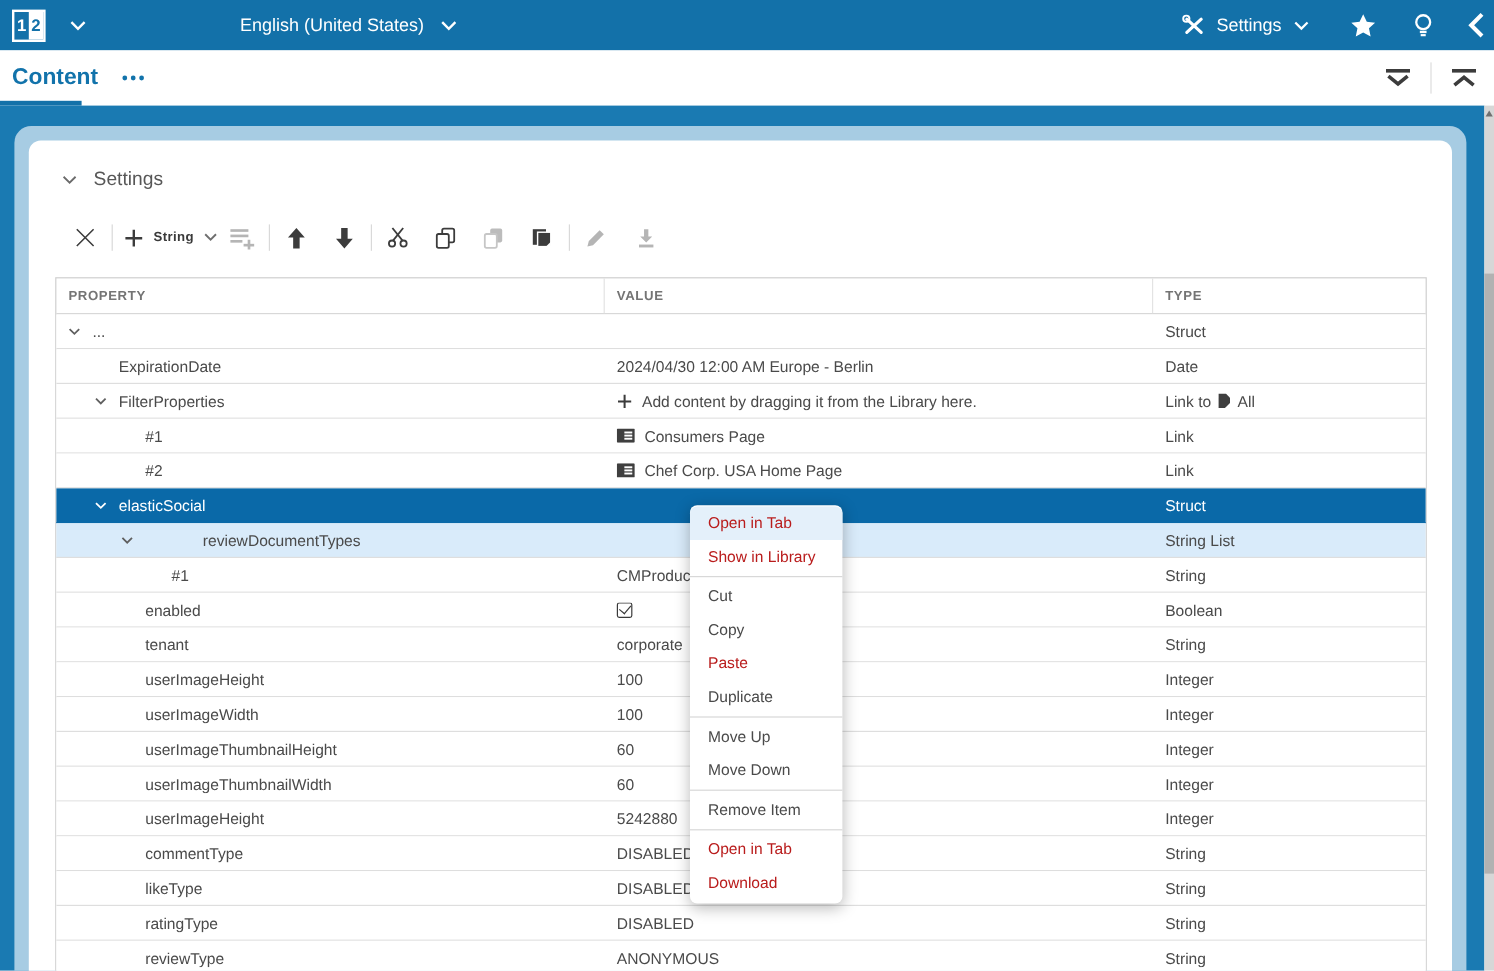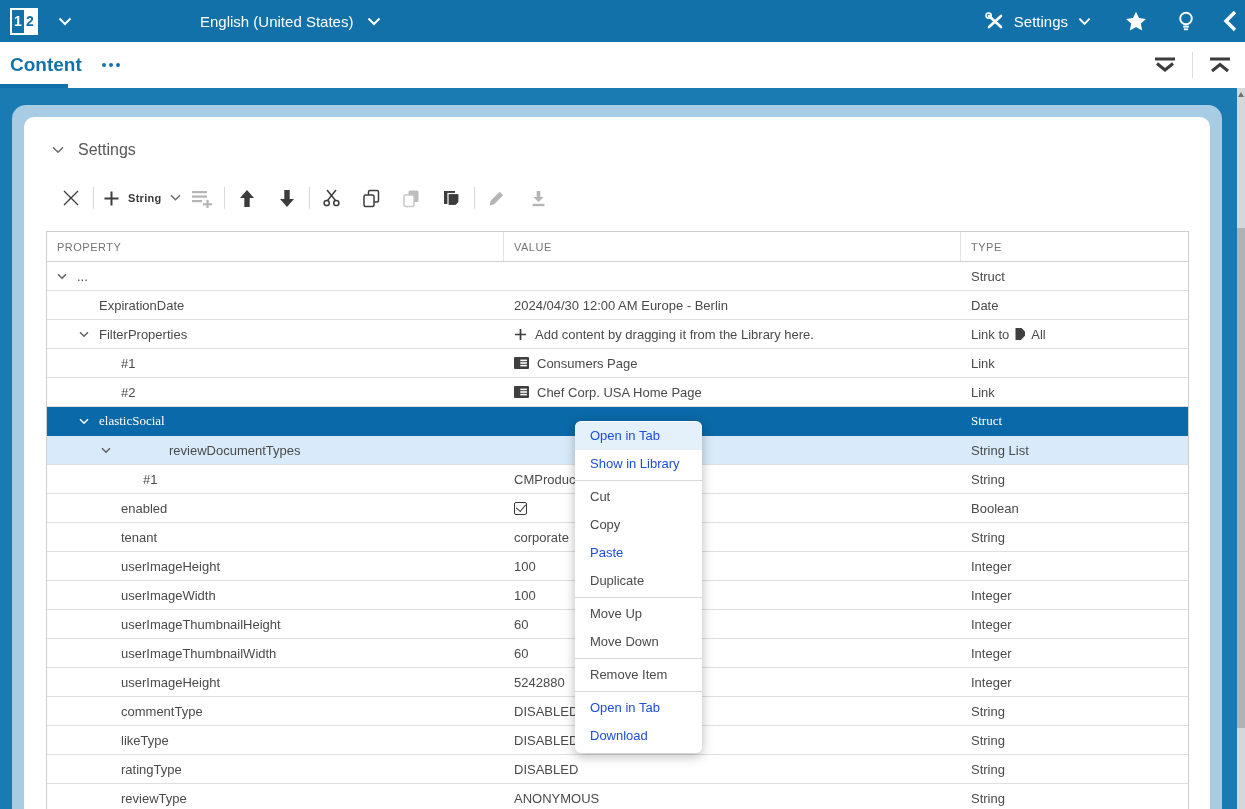--- a/index.html
+++ b/index.html
@@ -48,41 +48,41 @@
   .toolbar { display:flex; align-items:center; margin:22px 0 0 30px; height:34px; }
   .tb-btn { display:flex; align-items:center; justify-content:center; width:34px; height:30px; cursor:pointer; }
   .tb-divider { width:1px; height:22px; background:#d9d9d9; margin:0 5px; }
   .add-group { display:flex; align-items:center; margin:0 4px; cursor:pointer; }
   .add-group .label { font-size:11px; font-weight:bold; color:#3a3a3a; letter-spacing:.3px; margin:0 8px 0 8px; }
   .add-group .dd { color:#7a7a7a; display:flex; }
 
   
   .grid { margin:16px 21px 0 22px; border:1px solid #cfcfcf; font-size:13px; color:#4a4a4a; }
   .g-head { display:flex; height:30px; align-items:center; border-bottom:1px solid #cfcfcf; color:#747474; font-size:11px; letter-spacing:.5px; }
-  .g-head .cell { height:100%; display:flex; align-items:center; padding-left:10px; }
+  .g-head .cell { height:100%; display:flex; align-items:center; padding-left:10px;font-weight:bold; }
   .g-head .cell:not(:last-child) { border-right:1px solid #e3e3e3; }
   .g-row { display:flex; height:29px; align-items:center; border-bottom:1px solid #dedede; background:#fff; }
   .cell { display:flex; align-items:center; overflow:hidden; white-space:nowrap; }
   .c-prop { width:457px; }
   .c-val  { width:457px; padding-left:10px; }
   .c-type { flex:1; padding-left:10px; }
-  .g-row.sel { background:var(--selected-blue,#0A69A8); color:#fff; border-bottom-color:var(--selected-blue,#0A69A8);font-family:Liberation Serif, serif; }
+  .g-row.sel { background:var(--selected-blue,#0A69A8); color:#fff; border-bottom-color:var(--selected-blue,#0A69A8); }
   .g-row.sub { background:var(--sub-selected-blue,#D9EBFA); }
   .tree-toggle { width:20px; display:inline-flex; align-items:center; color:#606060; flex:none; }
   .g-row.sel .tree-toggle { color:#fff; }
   .vicon { display:inline-flex; margin-right:8px; flex:none; }
   .ticon { display:inline-flex; margin:0 6px; flex:none; }
   .checkbox { width:13px; height:13px; border:1.5px solid #3a3a3a; border-radius:2px; position:relative; flex:none; }
   .checkbox::after { content:""; position:absolute; left:2.5px; top:-0.5px; width:4.5px; height:8px; border:solid #3a3a3a; border-width:0 1.7px 1.7px 0; transform:rotate(40deg); }
 
   
   .context-menu { position:absolute; left:575px; top:421px; width:127px; background:#fff; border-radius:6px;
     box-shadow:0 3px 12px rgba(0,0,0,.28); padding:1px 0 3px; z-index:10; }
   .cm-item { height:28px; line-height:28px; padding-left:15px; font-size:13px; color:#4a4a4a; cursor:pointer; white-space:nowrap; }
-  .cm-item.disabled { color:#1d4ed8; cursor:default; }
+  .cm-item.disabled { color:#b91c1c; cursor:default; }
   .cm-item.hl { background:#e4f0fa; border-radius:6px 6px 0 0; }
   .cm-sep { border-top:1px solid #d8d8d8; margin:2px 0; }
 </style>
 </head>
 <body>
 
 <div class="topbar">
   <div class="logo">
     <div class="logo-l">1</div>
     <div class="logo-r">2</div>

